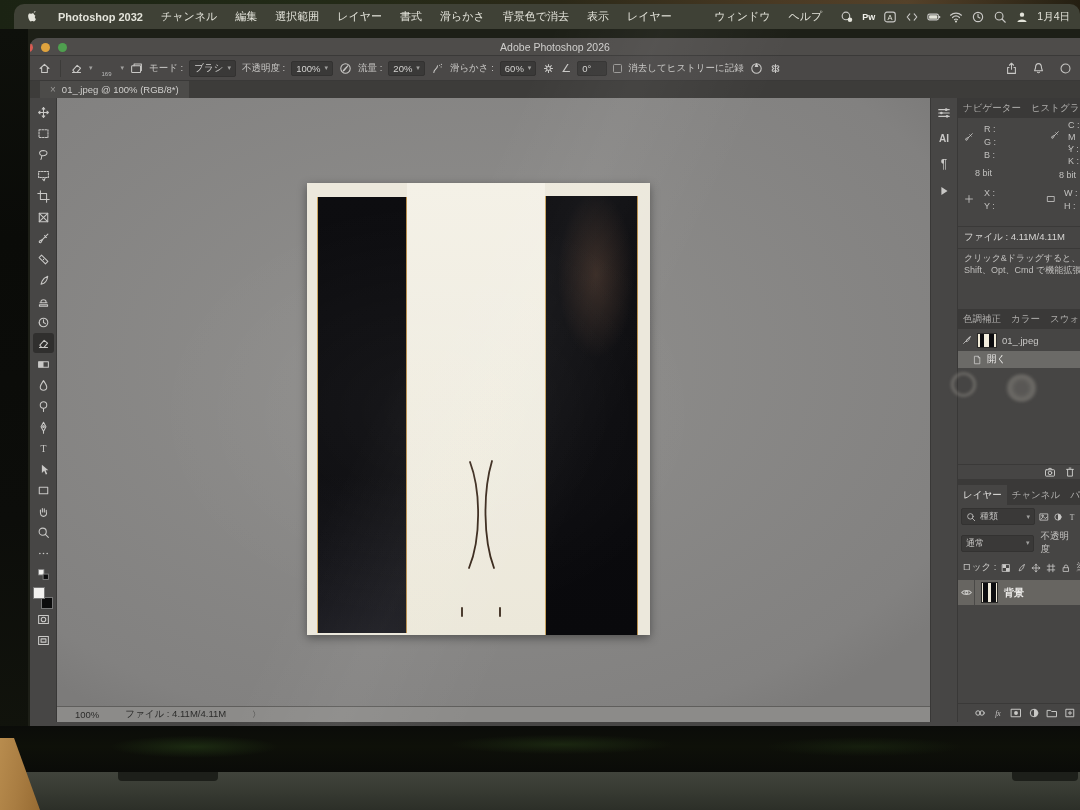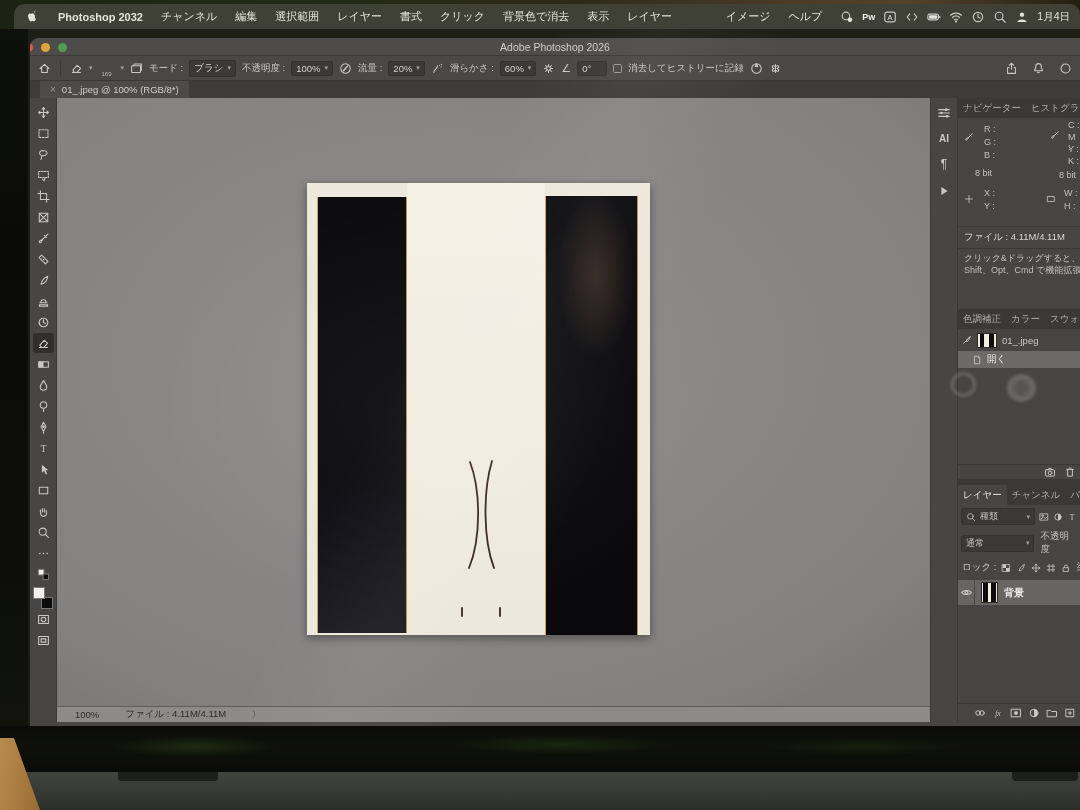--- a/index.html
+++ b/index.html
@@ -172,26 +172,26 @@
       <svg viewBox="0 0 16 16">
         <path fill="#e3e3da" d="M10.8,1c-.9.1-1.9.8-1.9,1.9 1,.1 2-.8 1.9-1.9zM8.4,3.6c-1.4,0-1.9.8-2.8.8-.9,0-1.8-.7-2.5.1-1.3,1.6-.6,5.3 1.1,7.7.7,1 1.4,1 2.1.7.6-.3 1.1-.3 1.8,0 .7.3 1.5.3 2.2-.7.4-.6.7-1.1 1-1.9-1.3-.6-1.8-2.4-.4-3.6-.7-1-1.6-1-2.5-3.1z"></path>
       </svg>
     </span>
   <span class="mi app">Photoshop 2032</span>
   <span class="mi">チャンネル</span>
   <span class="mi">編集</span>
   <span class="mi">選択範囲</span>
   <span class="mi">レイヤー</span>
   <span class="mi">書式</span>
-  <span class="mi">クリック</span>
+  <span class="mi">滑らかさ</span>
   <span class="mi">背景色で消去</span>
   <span class="mi">表示</span>
   <span class="mi">レイヤー</span>
   <span class="spacer"></span>
-  <span class="mi">イメージ</span>
+  <span class="mi">ウィンドウ</span>
   <span class="mi">ヘルプ</span>
   <span class="right">
     <span class="mbi">
         <svg viewBox="0 0 16 16">
           <circle cx="6.8" cy="6.8" r="4.3" fill="none" stroke="#c9c8c6" stroke-width="1.3" stroke-linecap="round" stroke-linejoin="round"></circle>
           <circle cx="11.4" cy="11.2" r="2.6" fill="#e3e3da"></circle>
         </svg>
       </span>
     <span class="mbi" style="font-size:9px;font-weight:bold;color:#f0f0ea;">Pw</span>
     <span class="mbi">

